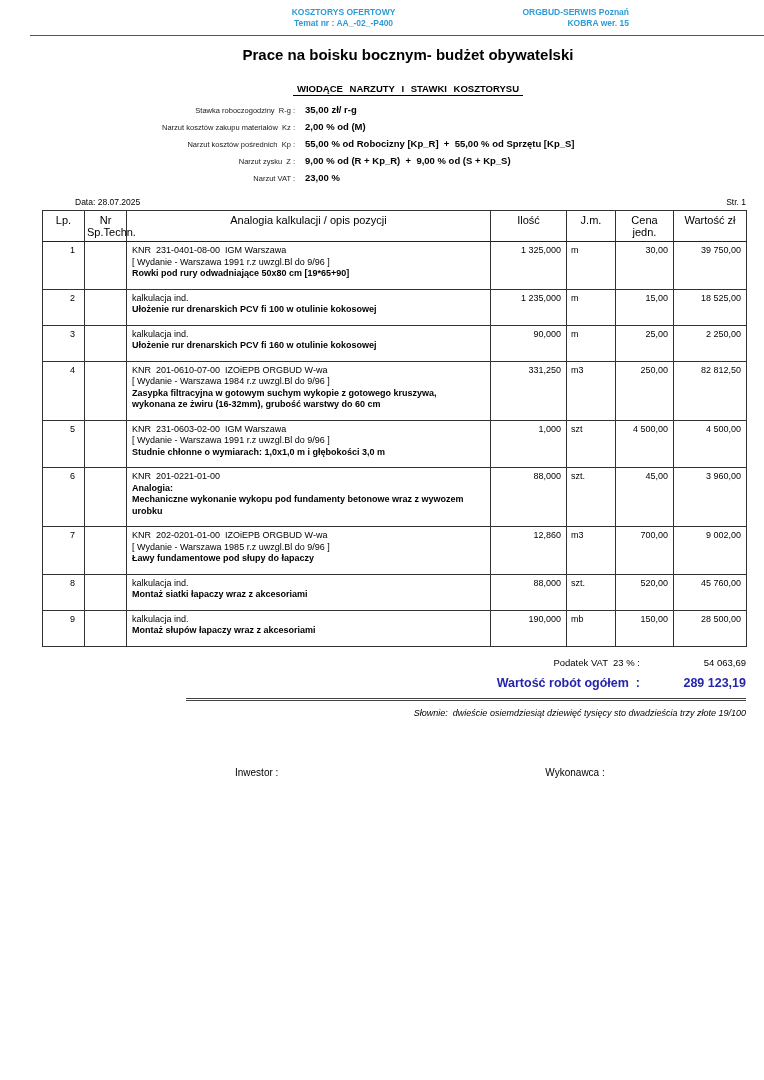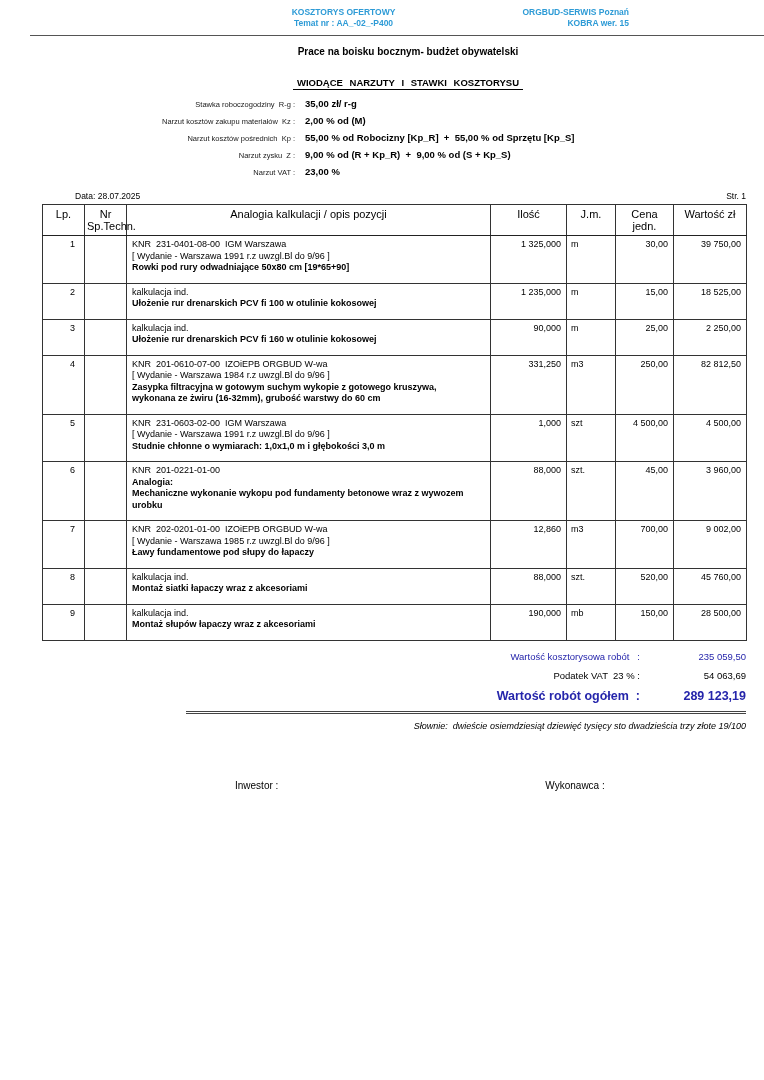--- a/index.html
+++ b/index.html
@@ -18,21 +18,21 @@
   }
   .topbar-right {
     position:absolute; right:16px; top:0; text-align:right;
     color:var(--blue-light); font-size:8.5px; font-weight:bold; line-height:11px;
   }
   .top-rule { margin-left:30px; width:734px; border-top:1.2px solid #555; }
 
   .content { margin-left:42px; width:704px; }
 
   .project-title {
-    text-align:center; font-size:10px; font-weight:bold; margin-top:10px;
+    text-align:center; font-size:15px; font-weight:bold; margin-top:10px;
     padding-left:28px;
   }
   .rates-title-wrap { text-align:center; margin-top:15px; padding-left:28px; }
   .rates-title {
     display:inline-block; font-size:9.5px; font-weight:bold;
     border-bottom:1.5px solid #000; padding:0 4px 1px 4px; word-spacing:4px;
   }
 
   .rates { margin-top:8px; }
   .rate-row { display:flex; align-items:baseline; height:17px; }
@@ -283,24 +283,20 @@
     </td>
     <td class="c-qty">190,000</td>
     <td class="c-unit">mb</td>
     <td class="c-price">150,00</td>
     <td class="c-value">28 500,00</td>
   </tr>
         </tbody>
     </table>
 
     <div class="summary">
-      <div class="s-row s-blue">
-        <span class="s-label">Wartość kosztorysowa robót   :</span>
-        <span class="s-value">235 059,50</span>
-      </div>
       <div class="s-row">
         <span class="s-label">Podatek VAT  23 % :</span>
         <span class="s-value">54 063,69</span>
       </div>
       <div class="s-row s-total">
         <span class="s-label">Wartość robót ogółem  :</span>
         <span class="s-value">289 123,19</span>
       </div>
       <div class="dbl-rule"></div>
       <div class="in-words">Słownie:  dwieście osiemdziesiąt dziewięć tysięcy sto dwadzieścia trzy złote 19/100</div>

